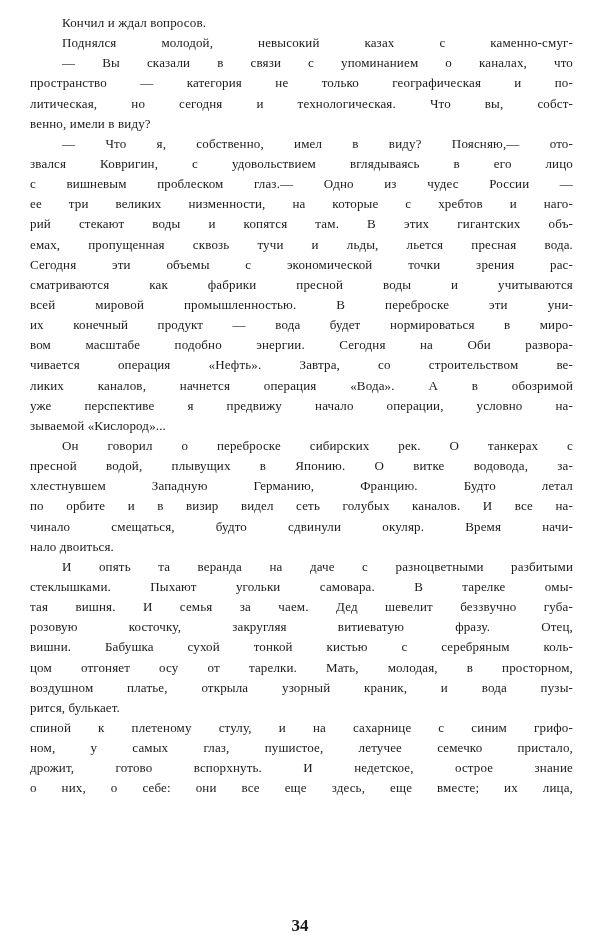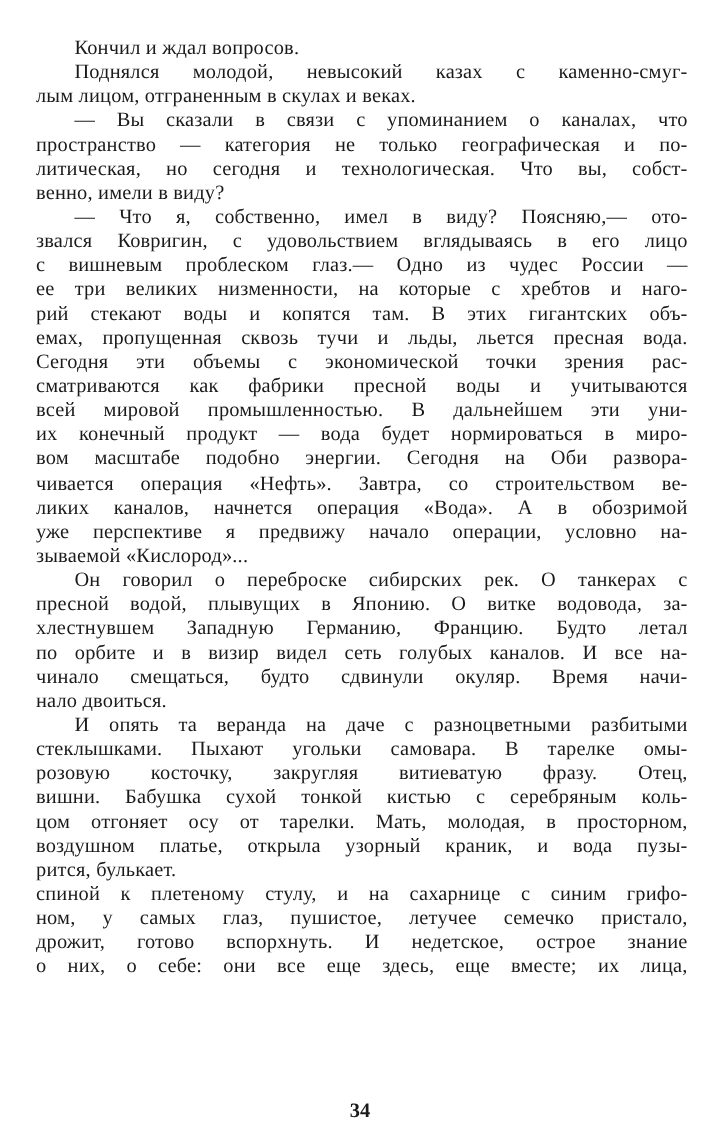--- a/index.html
+++ b/index.html
@@ -1,75 +1,75 @@
 <!DOCTYPE html>
 <html><head>
 <meta charset="utf-8">
 <style>
   html, body { margin: 0; padding: 0; background: #ffffff; }
   body { width: 600px; height: 950px; position: relative; overflow: hidden; }
   .page {
-    position: absolute; left: 30px; top: 30px; width: 543px;
+    position: absolute; left: 30px; top: 13px; width: 543px;
     font-family: "Liberation Serif", "DejaVu Serif", serif;
-    font-size: 17px; line-height: 20.15px; color: #1a1a1a;
+    font-size: 13px; line-height: 20.15px; color: #1a1a1a;
     letter-spacing: 0.15px;
   }
   .line { display: block; white-space: nowrap; height: 20.15px; text-align: justify; text-align-last: justify; }
   .line.last { text-align-last: left; }
   .line.indent { padding-left: 32px; }
   .page-number {
     position: absolute; left: 0; width: 600px; top: 916px; text-align: center;
     font-family: "Liberation Serif", "DejaVu Serif", serif; font-size: 17px; font-weight: bold; color: #1a1a1a;
   }
 </style>
 </head>
 <body>
 
 <div class="page">
   <div>
     <span class="line indent last">Кончил и ждал вопросов.</span>
   </div>
   <div>
     <span class="line indent">Поднялся молодой, невысокий казах с каменно-смуг-</span>
-    <span class="line last">лым лицом, отграненным в скулах и веках.</span>
   </div>
   <div>
     <span class="line indent">— Вы сказали в связи с упоминанием о каналах, что</span>
     <span class="line">пространство — категория не только географическая и по-</span>
     <span class="line">литическая, но сегодня и технологическая. Что вы, собст-</span>
     <span class="line last">венно, имели в виду?</span>
   </div>
   <div>
     <span class="line indent">— Что я, собственно, имел в виду? Поясняю,— ото-</span>
     <span class="line">звался Ковригин, с удовольствием вглядываясь в его лицо</span>
     <span class="line">с вишневым проблеском глаз.— Одно из чудес России —</span>
     <span class="line">ее три великих низменности, на которые с хребтов и наго-</span>
     <span class="line">рий стекают воды и копятся там. В этих гигантских объ-</span>
     <span class="line">емах, пропущенная сквозь тучи и льды, льется пресная вода.</span>
     <span class="line">Сегодня эти объемы с экономической точки зрения рас-</span>
     <span class="line">сматриваются как фабрики пресной воды и учитываются</span>
-    <span class="line">всей мировой промышленностью. В дальнейшем эти уни-</span>
+    <span class="line">всей мировой промышленностью. В переброске эти уни-</span>
     <span class="line">их конечный продукт — вода будет нормироваться в миро-</span>
     <span class="line">вом масштабе подобно энергии. Сегодня на Оби развора-</span>
     <span class="line">чивается операция «Нефть». Завтра, со строительством ве-</span>
     <span class="line">ликих каналов, начнется операция «Вода». А в обозримой</span>
     <span class="line">уже перспективе я предвижу начало операции, условно на-</span>
     <span class="line last">зываемой «Кислород»...</span>
   </div>
   <div>
     <span class="line indent">Он говорил о переброске сибирских рек. О танкерах с</span>
     <span class="line">пресной водой, плывущих в Японию. О витке водовода, за-</span>
     <span class="line">хлестнувшем Западную Германию, Францию. Будто летал</span>
     <span class="line">по орбите и в визир видел сеть голубых каналов. И все на-</span>
     <span class="line">чинало смещаться, будто сдвинули окуляр. Время начи-</span>
     <span class="line last">нало двоиться.</span>
   </div>
   <div>
     <span class="line indent">И опять та веранда на даче с разноцветными разбитыми</span>
     <span class="line">стеклышками. Пыхают угольки самовара. В тарелке омы-</span>
+    <span class="line">тая вишня. И семья за чаем. Дед шевелит беззвучно губа-</span>
     <span class="line">розовую косточку, закругляя витиеватую фразу. Отец,</span>
     <span class="line">вишни. Бабушка сухой тонкой кистью с серебряным коль-</span>
     <span class="line">цом отгоняет осу от тарелки. Мать, молодая, в просторном,</span>
     <span class="line">воздушном платье, открыла узорный краник, и вода пузы-</span>
     <span class="line last">рится, булькает.</span>
   </div>
   <div>
     <span class="line">спиной к плетеному стулу, и на сахарнице с синим грифо-</span>
     <span class="line">ном, у самых глаз, пушистое, летучее семечко пристало,</span>
     <span class="line">дрожит, готово вспорхнуть. И недетское, острое знание</span>

